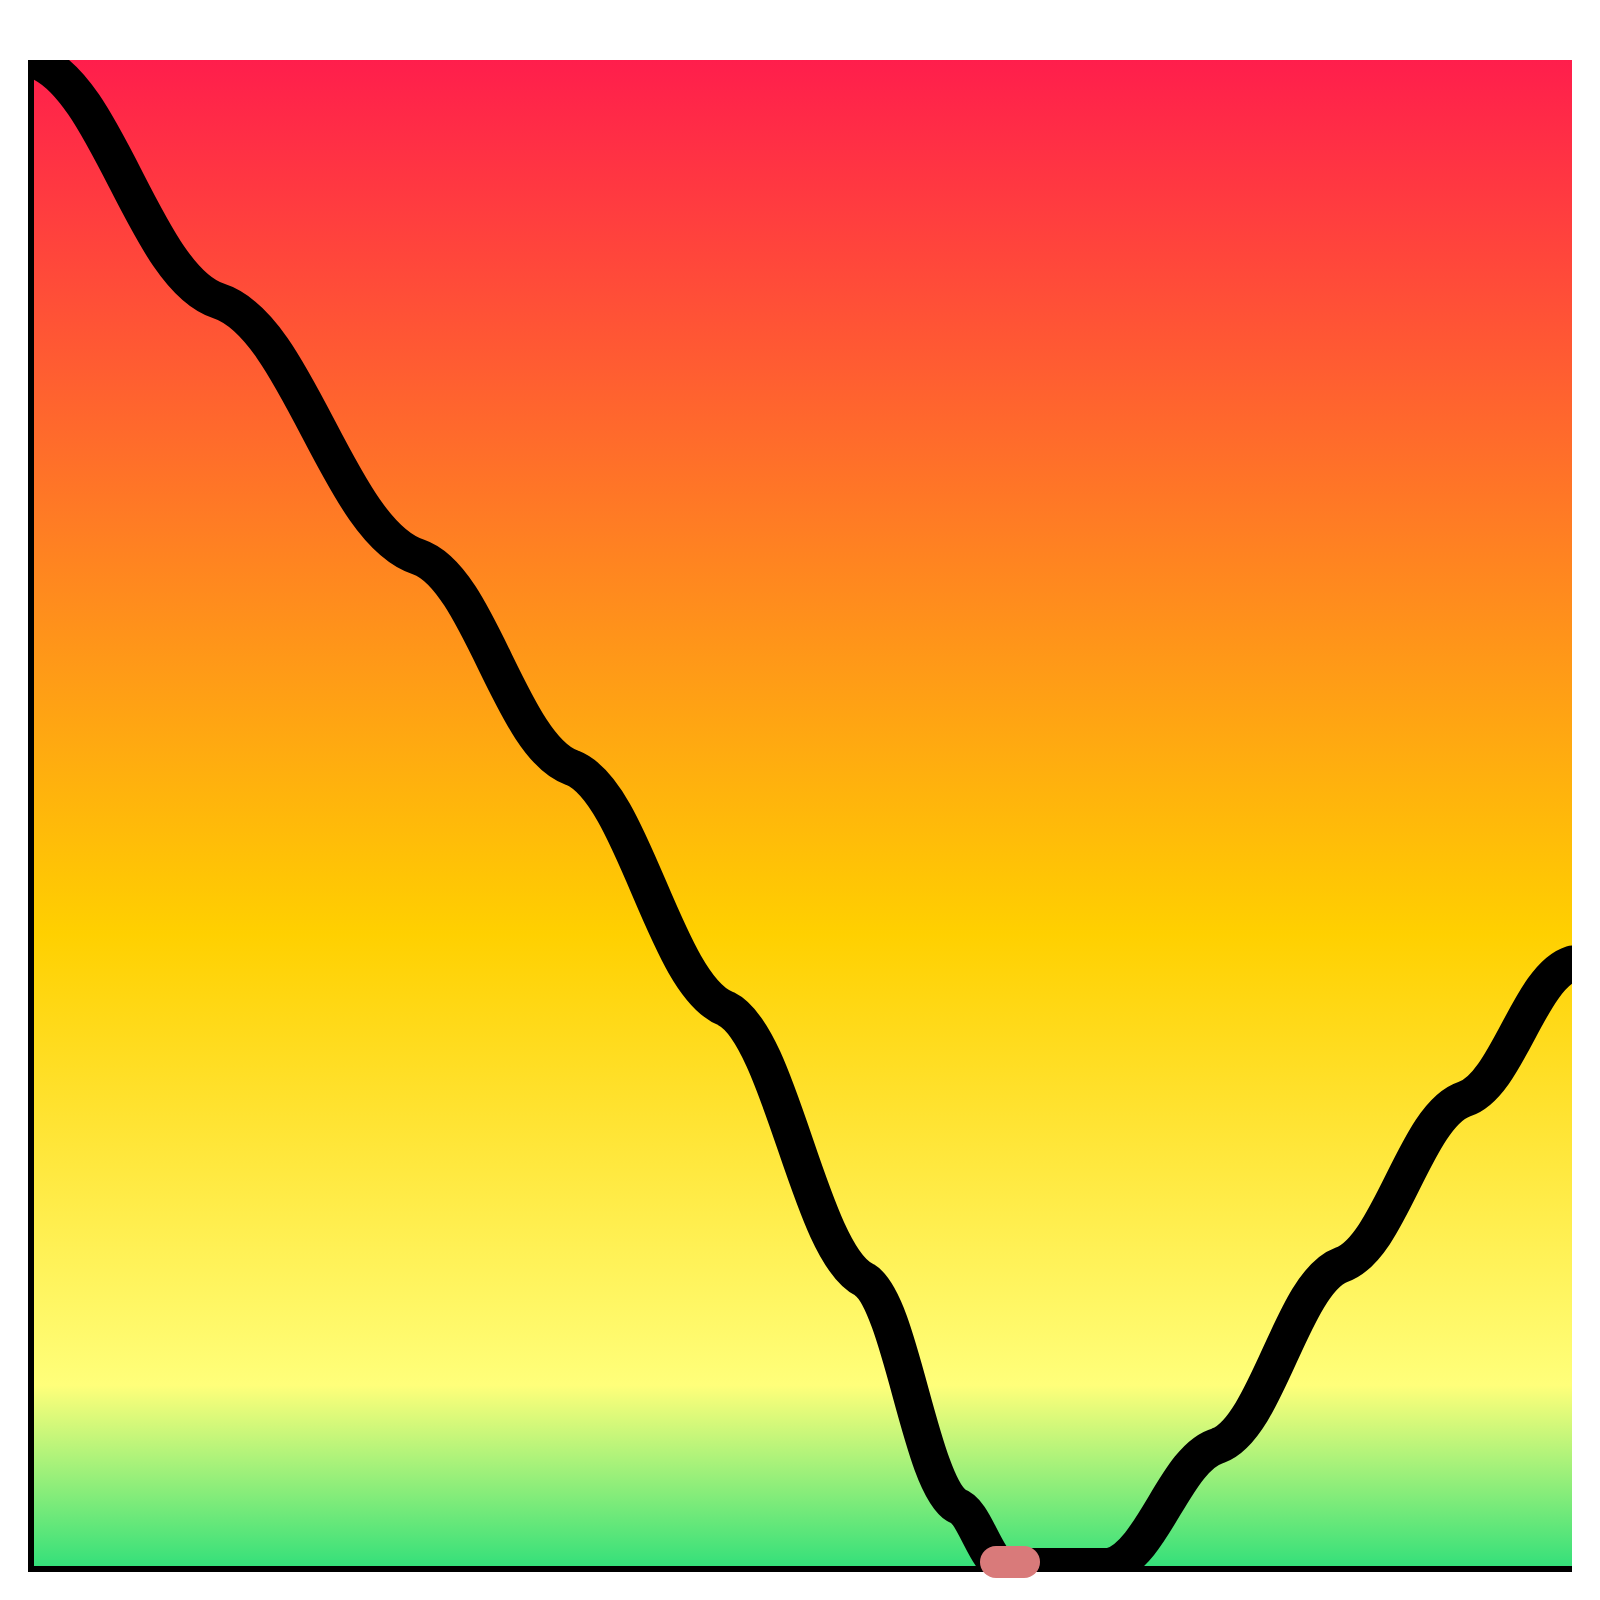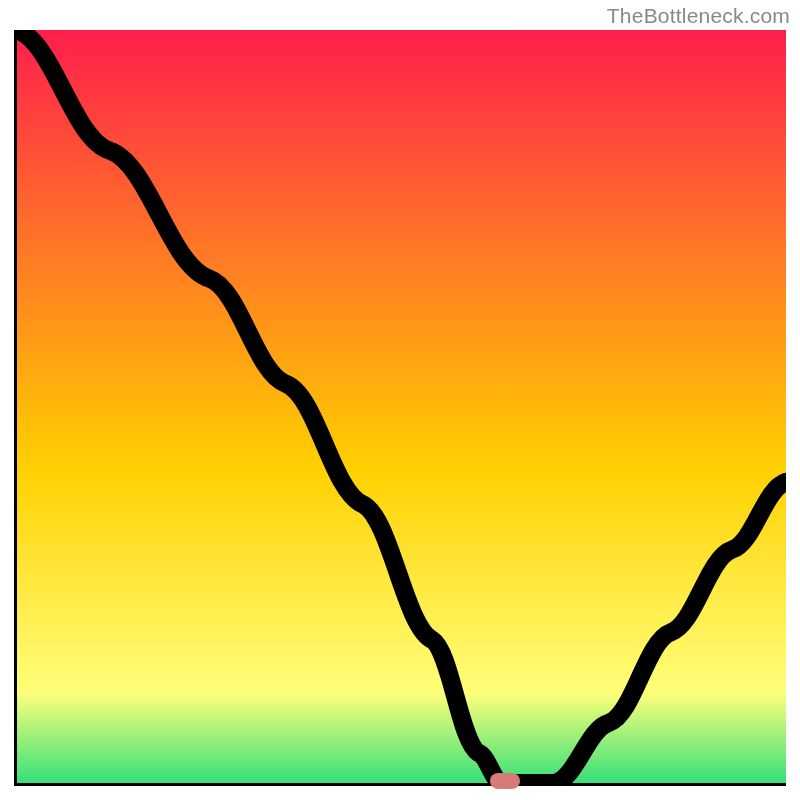--- a/index.html
+++ b/index.html
@@ -55,21 +55,20 @@
     position: absolute;
     border-radius: 999px;
     z-index: 3;
   }
 </style>
 </head>
 <body>
 
 <div class="stage">
 
-  <div class="watermark">TheBottleneck.com</div>
 
   <div class="plot">
 
     <svg viewBox="0 0 100 100" preserveAspectRatio="none">
       <defs>
         <linearGradient id="bg" x1="0" y1="0" x2="0" y2="1">
           <stop id="g0" offset="0%" stop-color="#ff1e4c"></stop>
           <stop id="g1" offset="57.99999999999999%" stop-color="#ffd000"></stop>
           <stop id="g2" offset="88%" stop-color="#ffff7a"></stop>
           <stop id="g3" offset="100%" stop-color="#35e07a"></stop>

